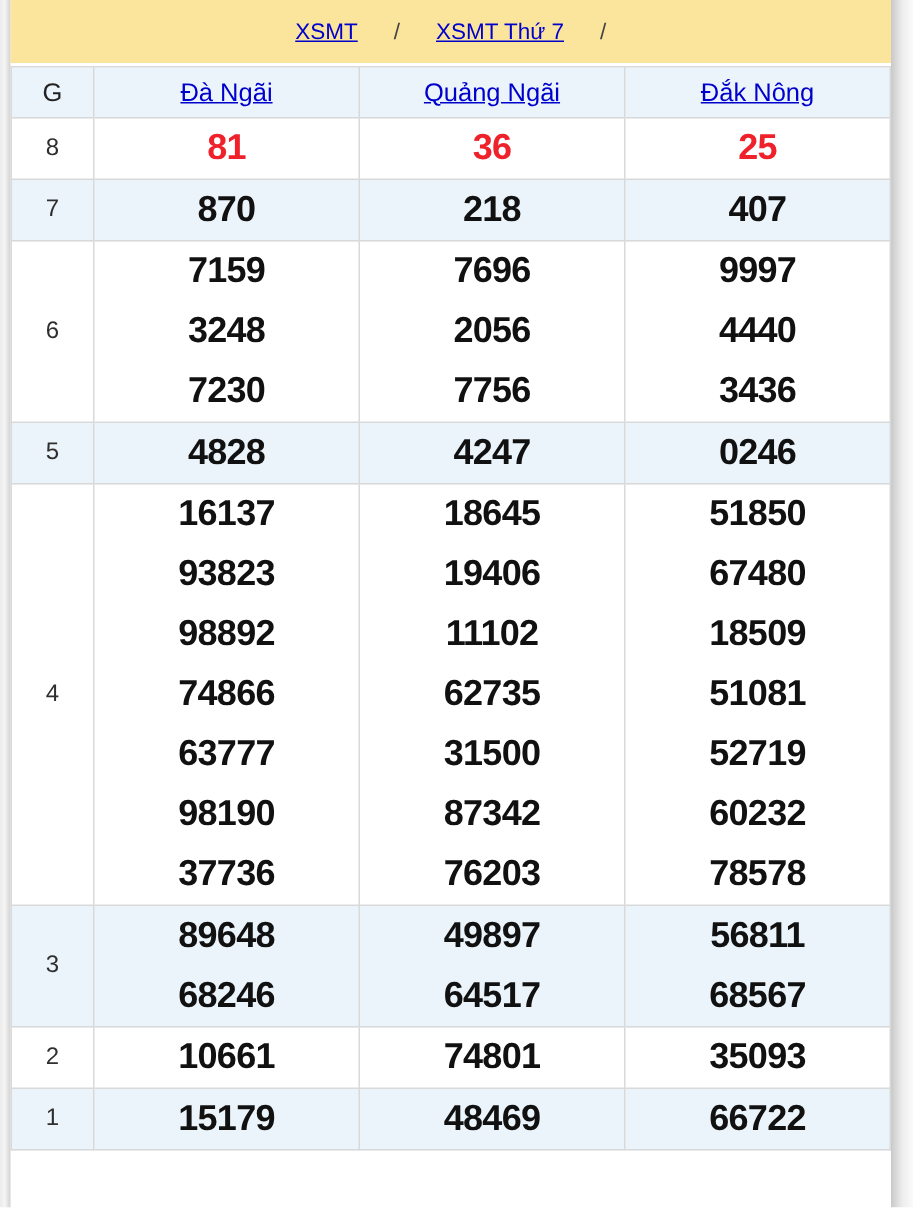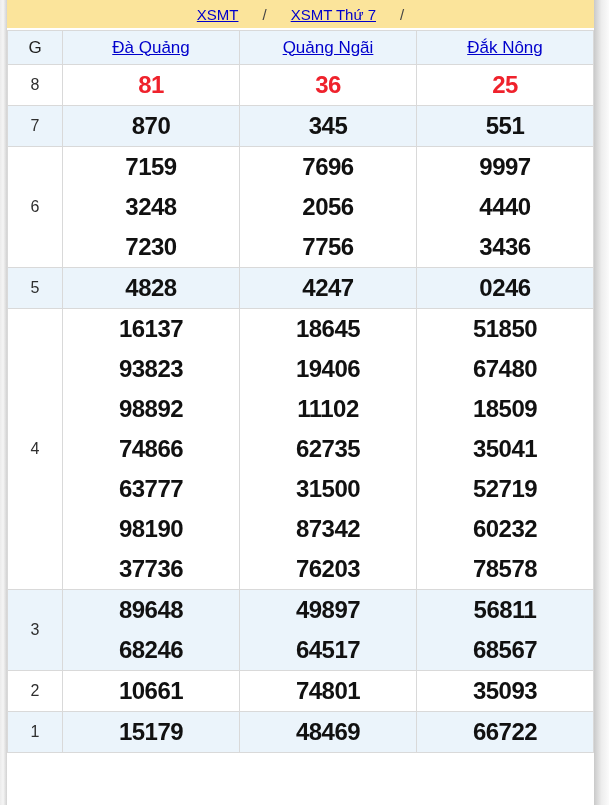--- a/index.html
+++ b/index.html
@@ -23,21 +23,21 @@
   .edge-right {
     position: absolute; right: 0; top: 0;
     width: 15px; height: 100%;
     background: linear-gradient(to right, #c9c9c9, #ededed 50%, #fbfbfb 100%);
   }
   .content {
     position: absolute; left: 7px; top: 0;
     width: 587px;
   }
   .breadcrumb {
-    height: 28px;
+    height: 42px;
     background: #fbe49b;
     display: flex;
     align-items: center;
     justify-content: center;
     gap: 24px;
     font-size: 15px;
   }
   .breadcrumb a {
     color: #0000cc;
     text-decoration: underline;
@@ -105,21 +105,21 @@
     <table class="results">
       <colgroup>
         <col class="g-col">
         <col>
         <col>
         <col>
       </colgroup>
       <thead>
         <tr>
           <th>G</th>
-          <th><a>Đà Quảng</a></th>
+          <th><a>Đà Ngãi</a></th>
           <th><a>Quảng Ngãi</a></th>
           <th><a>Đắk Nông</a></th>
         </tr>
       </thead>
       <tbody>
           <tr class="highlight">
             <td class="glabel">8</td>
             <td class="nums">
               <div class="num-line">81</div>
             </td>
@@ -129,24 +129,24 @@
             <td class="nums">
               <div class="num-line">25</div>
             </td>
           </tr>
           <tr class="shaded">
             <td class="glabel">7</td>
             <td class="nums">
               <div class="num-line">870</div>
             </td>
             <td class="nums">
-              <div class="num-line">345</div>
-            </td>
-            <td class="nums">
-              <div class="num-line">551</div>
+              <div class="num-line">218</div>
+            </td>
+            <td class="nums">
+              <div class="num-line">407</div>
             </td>
           </tr>
           <tr>
             <td class="glabel">6</td>
             <td class="nums">
               <div class="num-line">7159</div>
               <div class="num-line">3248</div>
               <div class="num-line">7230</div>
             </td>
             <td class="nums">
@@ -189,21 +189,21 @@
               <div class="num-line">11102</div>
               <div class="num-line">62735</div>
               <div class="num-line">31500</div>
               <div class="num-line">87342</div>
               <div class="num-line">76203</div>
             </td>
             <td class="nums">
               <div class="num-line">51850</div>
               <div class="num-line">67480</div>
               <div class="num-line">18509</div>
-              <div class="num-line">35041</div>
+              <div class="num-line">51081</div>
               <div class="num-line">52719</div>
               <div class="num-line">60232</div>
               <div class="num-line">78578</div>
             </td>
           </tr>
           <tr class="shaded">
             <td class="glabel">3</td>
             <td class="nums">
               <div class="num-line">89648</div>
               <div class="num-line">68246</div>

